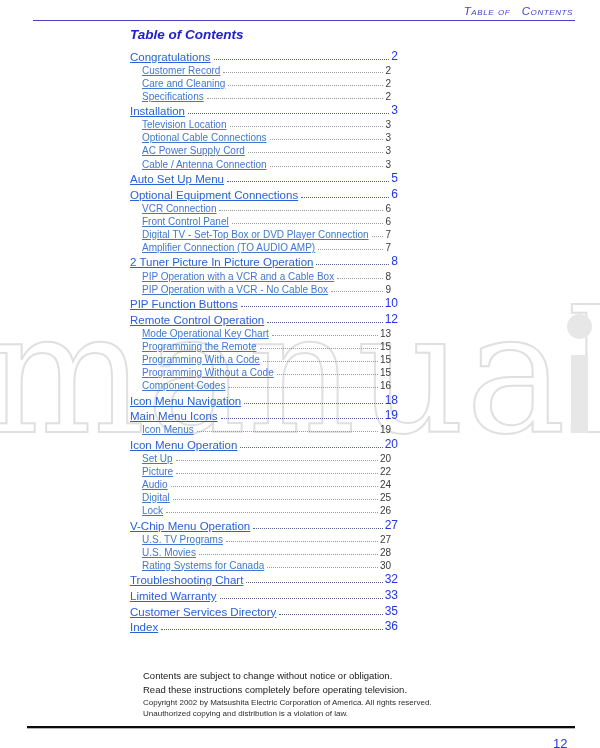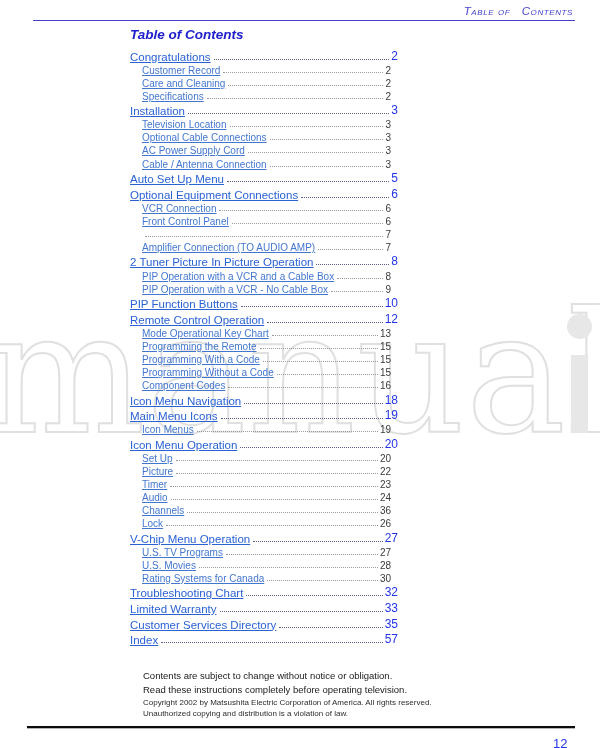--- a/index.html
+++ b/index.html
@@ -204,20 +204,21 @@
         <span class="toc-label">VCR Connection</span>
         <span class="toc-leader"></span>
         <span class="toc-page">6</span>
       </div>
       <div class="toc-row sub">
         <span class="toc-label">Front Control Panel</span>
         <span class="toc-leader"></span>
         <span class="toc-page">6</span>
       </div>
       <div class="toc-row sub">
+        <span class="toc-label">Digital TV - Set-Top Box or DVD Player Connection</span>
         <span class="toc-leader"></span>
         <span class="toc-page">7</span>
       </div>
       <div class="toc-row sub">
         <span class="toc-label">Amplifier Connection (TO AUDIO AMP)</span>
         <span class="toc-leader"></span>
         <span class="toc-page">7</span>
       </div>
       <div class="toc-row main">
         <span class="toc-label">2 Tuner Picture In Picture Operation</span>
@@ -293,78 +294,73 @@
         <span class="toc-label">Set Up</span>
         <span class="toc-leader"></span>
         <span class="toc-page">20</span>
       </div>
       <div class="toc-row sub">
         <span class="toc-label">Picture</span>
         <span class="toc-leader"></span>
         <span class="toc-page">22</span>
       </div>
       <div class="toc-row sub">
-        <span class="toc-label">Timer</span>
-        <span class="toc-leader"></span>
-        <span class="toc-page">23</span>
-      </div>
-      <div class="toc-row sub">
         <span class="toc-label">Audio</span>
         <span class="toc-leader"></span>
         <span class="toc-page">24</span>
       </div>
       <div class="toc-row sub">
-        <span class="toc-label">Channels</span>
+        <span class="toc-label">Digital</span>
+        <span class="toc-leader"></span>
+        <span class="toc-page">25</span>
+      </div>
+      <div class="toc-row sub">
+        <span class="toc-label">Lock</span>
+        <span class="toc-leader"></span>
+        <span class="toc-page">26</span>
+      </div>
+      <div class="toc-row main">
+        <span class="toc-label">V-Chip Menu Operation</span>
+        <span class="toc-leader"></span>
+        <span class="toc-page">27</span>
+      </div>
+      <div class="toc-row sub">
+        <span class="toc-label">U.S. TV Programs</span>
+        <span class="toc-leader"></span>
+        <span class="toc-page">27</span>
+      </div>
+      <div class="toc-row sub">
+        <span class="toc-label">U.S. Movies</span>
+        <span class="toc-leader"></span>
+        <span class="toc-page">28</span>
+      </div>
+      <div class="toc-row sub">
+        <span class="toc-label">Rating Systems for Canada</span>
+        <span class="toc-leader"></span>
+        <span class="toc-page">30</span>
+      </div>
+      <div class="toc-row main">
+        <span class="toc-label">Troubleshooting Chart</span>
+        <span class="toc-leader"></span>
+        <span class="toc-page">32</span>
+      </div>
+      <div class="toc-row main">
+        <span class="toc-label">Limited Warranty</span>
+        <span class="toc-leader"></span>
+        <span class="toc-page">33</span>
+      </div>
+      <div class="toc-row main">
+        <span class="toc-label">Customer Services Directory</span>
+        <span class="toc-leader"></span>
+        <span class="toc-page">35</span>
+      </div>
+      <div class="toc-row main">
+        <span class="toc-label">Index</span>
         <span class="toc-leader"></span>
         <span class="toc-page">36</span>
-      </div>
-      <div class="toc-row sub">
-        <span class="toc-label">Lock</span>
-        <span class="toc-leader"></span>
-        <span class="toc-page">26</span>
-      </div>
-      <div class="toc-row main">
-        <span class="toc-label">V-Chip Menu Operation</span>
-        <span class="toc-leader"></span>
-        <span class="toc-page">27</span>
-      </div>
-      <div class="toc-row sub">
-        <span class="toc-label">U.S. TV Programs</span>
-        <span class="toc-leader"></span>
-        <span class="toc-page">27</span>
-      </div>
-      <div class="toc-row sub">
-        <span class="toc-label">U.S. Movies</span>
-        <span class="toc-leader"></span>
-        <span class="toc-page">28</span>
-      </div>
-      <div class="toc-row sub">
-        <span class="toc-label">Rating Systems for Canada</span>
-        <span class="toc-leader"></span>
-        <span class="toc-page">30</span>
-      </div>
-      <div class="toc-row main">
-        <span class="toc-label">Troubleshooting Chart</span>
-        <span class="toc-leader"></span>
-        <span class="toc-page">32</span>
-      </div>
-      <div class="toc-row main">
-        <span class="toc-label">Limited Warranty</span>
-        <span class="toc-leader"></span>
-        <span class="toc-page">33</span>
-      </div>
-      <div class="toc-row main">
-        <span class="toc-label">Customer Services Directory</span>
-        <span class="toc-leader"></span>
-        <span class="toc-page">35</span>
-      </div>
-      <div class="toc-row main">
-        <span class="toc-label">Index</span>
-        <span class="toc-leader"></span>
-        <span class="toc-page">57</span>
       </div>
     </div>
 </div>
 
 <div class="footer-notes">
   <div class="footer-note">Contents are subject to change without notice or obligation.</div>
   <div class="footer-note">Read these instructions completely before operating television.</div>
   <div class="copyright-line first">Copyright 2002 by Matsushita Electric Corporation of America. All rights reserved.</div>
   <div class="copyright-line">Unauthorized copying and distribution is a violation of law.</div>
 </div>

